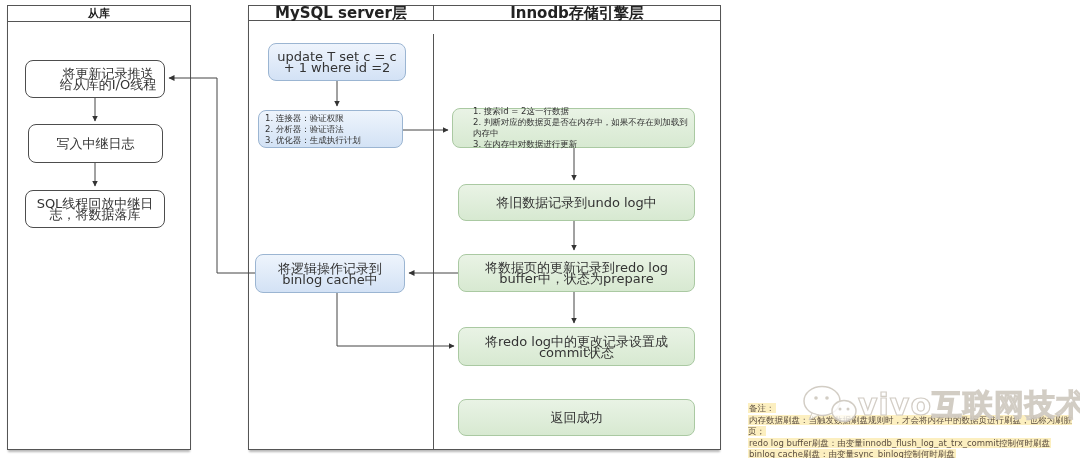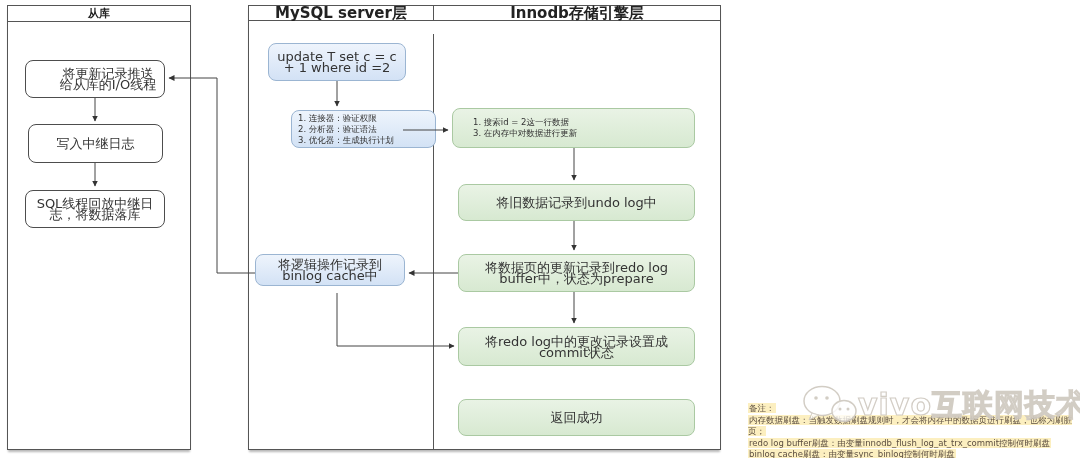--- a/index.html
+++ b/index.html
@@ -47,29 +47,30 @@
       <div class="col-head" style="flex:1;">Innodb存储引擎层</div>
     </div>
     <div class="v-divider" style="left:184px;top:28px;height:415px;"></div>
   </div>
 
   <div class="node white" style="left:25px;top:60px;width:140px;height:38px;padding-left:32px;">将更新记录推送给从库的I/O线程</div>
   <div class="node white" style="left:28px;top:124px;width:135px;height:39px;">写入中继日志</div>
   <div class="node white" style="left:25px;top:190px;width:140px;height:38px;">SQL线程回放中继日志，将数据落库</div>
 
   <div class="node blue" style="left:268px;top:43px;width:138px;height:38px;">update T set c = c + 1 where id =2</div>
-  <div class="node blue list" style="left:258px;top:110px;width:145px;height:38px;margin-left:33px;">
+  <div class="node blue list" style="left:258px;top:110px;width:145px;height:38px;">
     <div>1. 连接器：验证权限</div>
     <div>2. 分析器：验证语法</div>
     <div>3. 优化器：生成执行计划</div>
   </div>
-  <div class="node blue" style="left:255px;top:254px;width:150px;height:32px;">将逻辑操作记录到binlog cache中</div>
+  <div class="node blue" style="left:255px;top:254px;width:150px;height:39px;">将逻辑操作记录到binlog cache中</div>
 
   <div class="node green list" style="left:452px;top:108px;width:243px;height:40px;padding-left:20px;">
     <div>1. 搜索id = 2这一行数据</div>
+    <div>2. 判断对应的数据页是否在内存中，如果不存在则加载到内存中</div>
     <div>3. 在内存中对数据进行更新</div>
   </div>
   <div class="node green" style="left:458px;top:184px;width:237px;height:37px;">将旧数据记录到undo log中</div>
   <div class="node green" style="left:458px;top:254px;width:237px;height:38px;">将数据页的更新记录到redo log buffer中，状态为prepare</div>
   <div class="node green" style="left:458px;top:327px;width:237px;height:39px;">将redo log中的更改记录设置成commit状态</div>
   <div class="node green" style="left:458px;top:399px;width:237px;height:37px;">返回成功</div>
 
   <svg id="arrows" width="1080" height="458">
     <defs>
       <marker id="ah" markerWidth="7" markerHeight="7" refX="5.5" refY="3" orient="auto">

